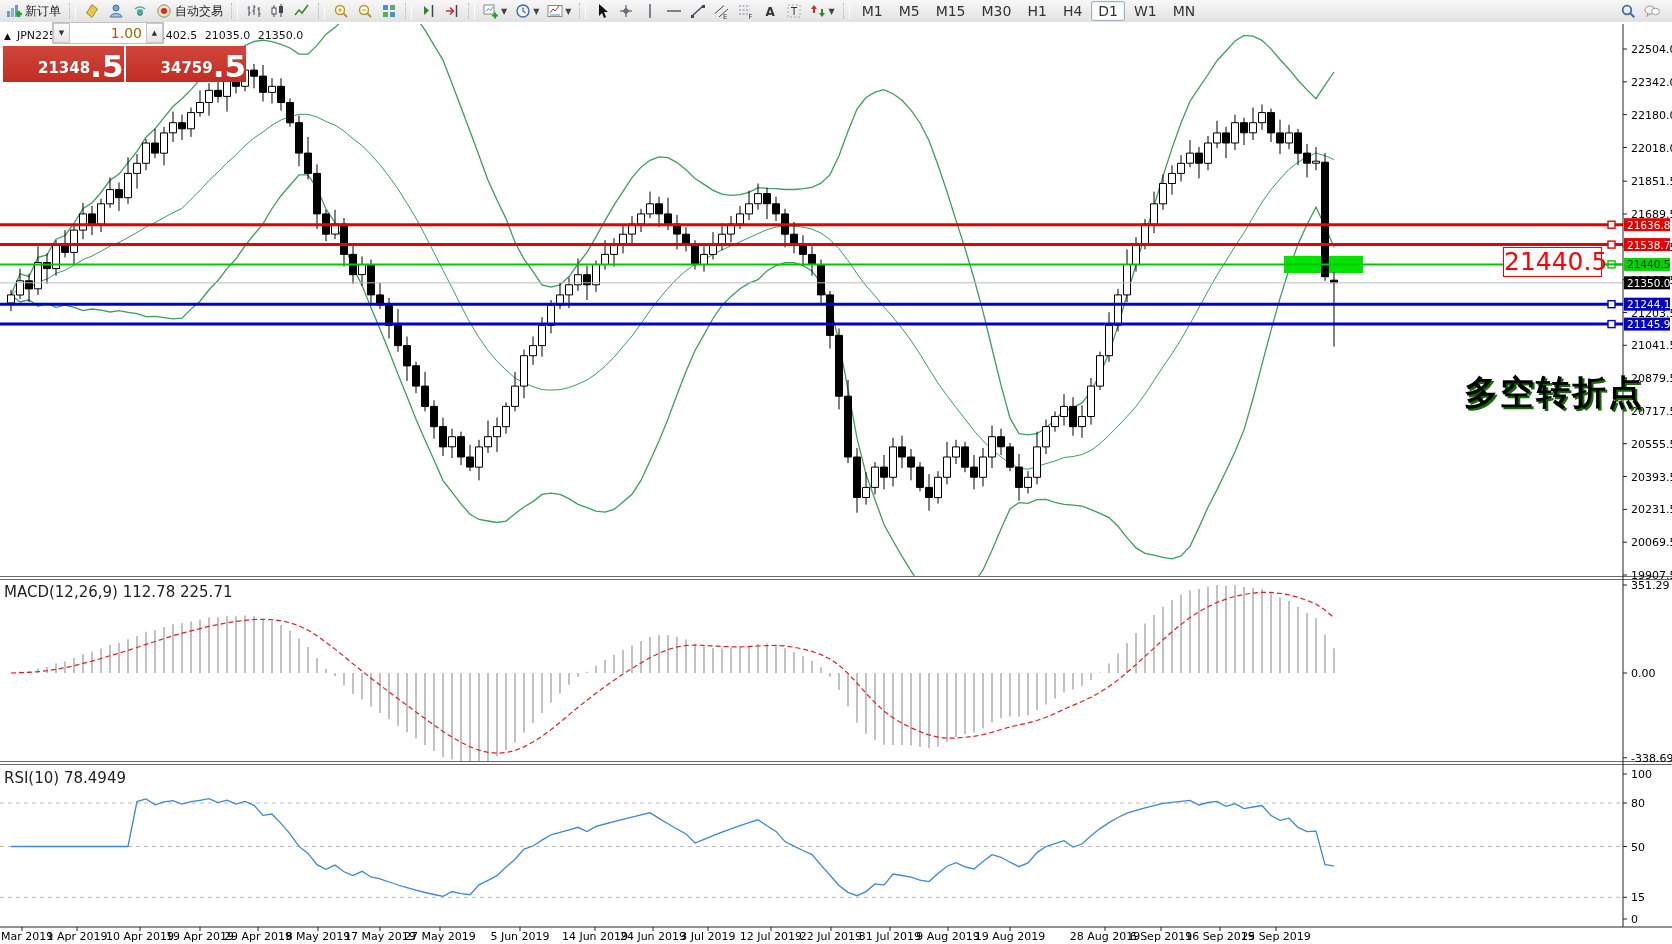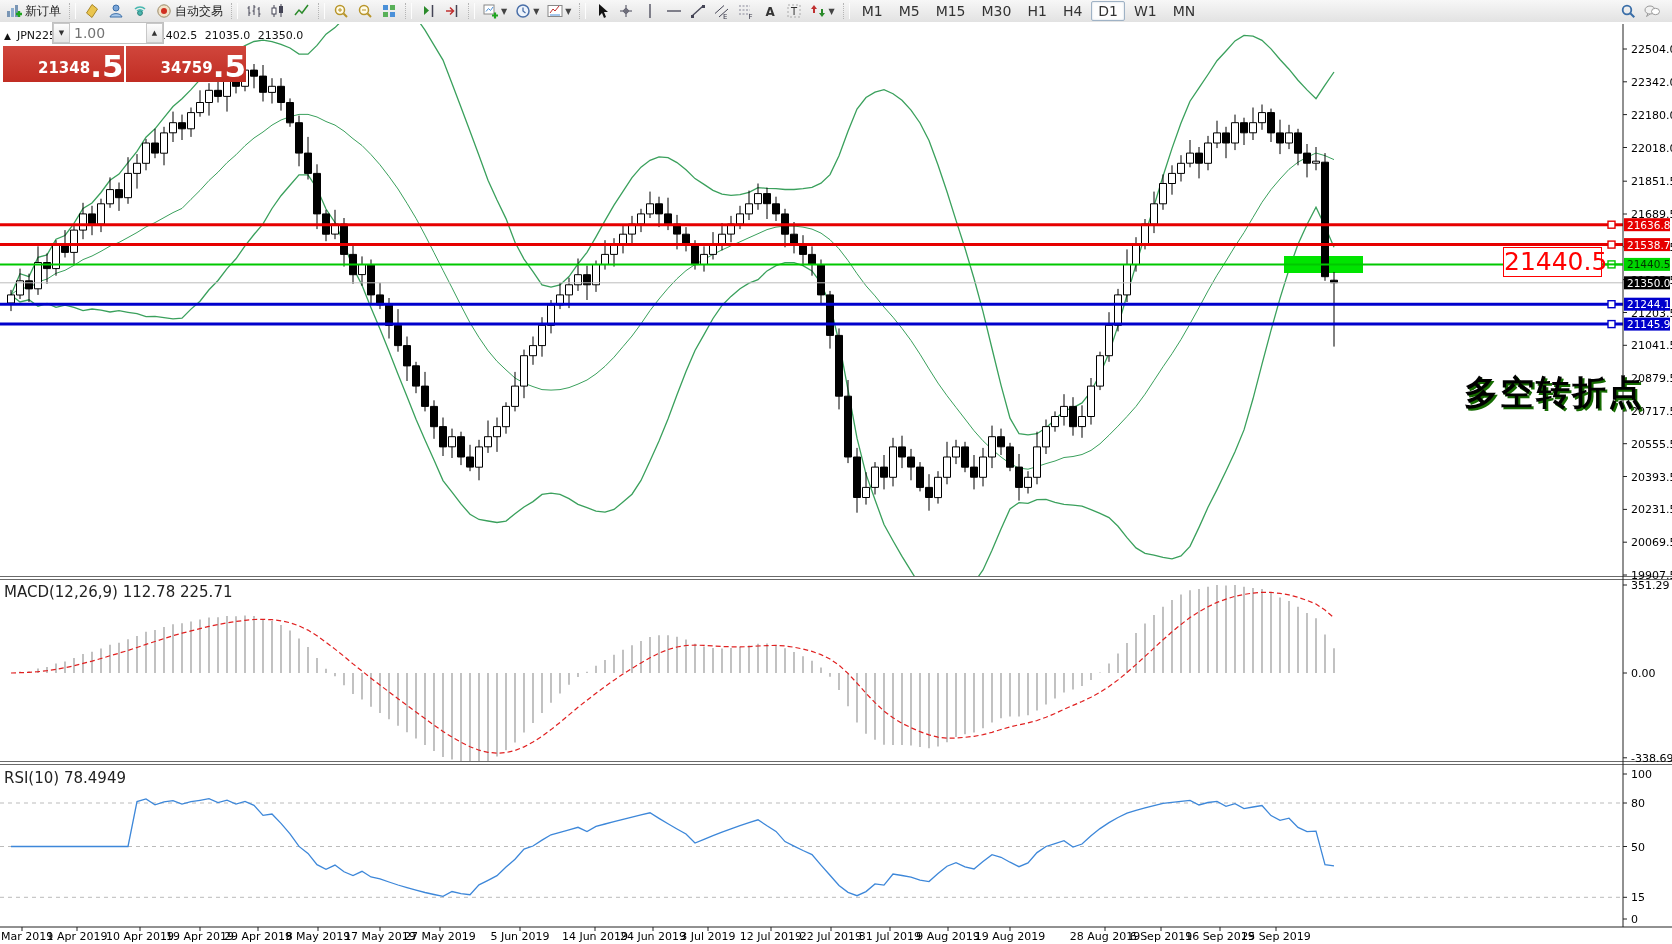--- a/index.html
+++ b/index.html
@@ -34,21 +34,21 @@
      text-shadow:2px 2px 0 #156b00;white-space:nowrap;letter-spacing:2px;}
   
   #trade-panel{position:absolute;left:3px;top:22px;width:210px;z-index:6;font-family:"DejaVu Sans",sans-serif;}
   #tp-row1{display:flex;height:22px;}
   .tp-btn{width:46px;background:linear-gradient(#d8544a,#bf2d23);color:#fff;font-size:18px;
      text-align:left;line-height:20px;border:1px solid #b02a20;margin-top:32px;}
   .tp-btn .ul{display:block;height:1px;background:#e89c96;margin:0 6px;}
   #tp-spin{flex:1;display:flex;border:1px solid #c0c0c0;background:#fff;margin:0 1px;}
   .spin-btn{width:15px;background:linear-gradient(#fdfdfd,#e4e4e4);border:1px solid #c8c8c8;
      font-size:7px;color:#333;text-align:center;line-height:18px;}
-  #tp-volume{flex:1;font-size:14px;color:#737373;padding:0 4px;line-height:20px;background:#fff;}
+  #tp-volume{flex:1;font-size:14px;color:#a16207;text-align:right;padding:0 4px;line-height:20px;background:#fff;}
   #tp-row2{display:flex;height:36px;margin-top:2px;}
   .tp-price{flex:1;background:linear-gradient(#d0463c,#c12d23);color:#fff;display:flex;
      align-items:flex-end;justify-content:center;padding-bottom:2px;padding-left:35px;}
   .tp-price.left{margin-right:2px;}
   .tp-main{font-size:15px;font-weight:bold;line-height:20px;margin-bottom:2px;}
   .tp-big{font-size:31px;font-weight:bold;line-height:28px;}
 </style>
 </head>
 <body>
 <div id="app">

